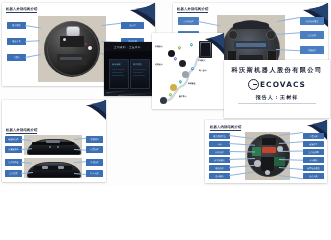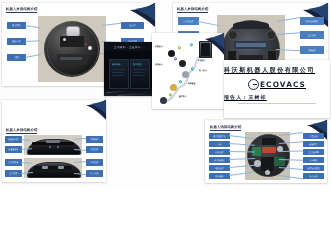--- a/index.html
+++ b/index.html
@@ -83,21 +83,21 @@
   .pin i{display:block;width:3.4px;height:3.4px;border-radius:50% 50% 50% 0;
          transform:rotate(-45deg);}
   .pin b{position:absolute;left:1.2px;top:1.1px;width:1px;height:1px;border-radius:50%;background:#fff;}
   .tl-txt{position:absolute;font-size:1.9px;line-height:2.4px;color:#4a4f58;white-space:nowrap;}
   .tl-txt .hd{color:#2f3640;font-weight:700;}
   .dev{position:absolute;background:linear-gradient(#6f7682,#2d323a);border-radius:.8px;border:.3px solid #1d2026;}
   .dev .scr{position:absolute;inset:.6px .6px 1.4px .6px;background:#121519;border-radius:.4px;}
   .circ{position:absolute;border-radius:50%;}
 
   
-  .brand{position:absolute;text-decoration:underline;}
+  .brand{position:absolute;text-align:center;}
   .brand-cn{font-size:6.2px;font-weight:700;color:#141b2e;letter-spacing:1.4px;white-space:nowrap;}
   .brand-logo{display:flex;align-items:center;justify-content:center;gap:1px;margin-top:4px;}
   .brand-logo .g{position:relative;width:9px;height:9px;border-radius:50%;
       border:1.1px solid #1c2440;}
   .brand-logo .g:after{content:"";position:absolute;left:3.6px;top:3.9px;width:4.6px;height:1.1px;background:#1c2440;}
   .brand-word{font-size:7.4px;font-weight:700;letter-spacing:1.1px;color:#1c2440;}
   .brand-sub{margin-top:4px;font-size:5px;font-weight:700;color:#141b2e;letter-spacing:1.1px;white-space:nowrap;}
   .brand-rule{height:.5px;background:#c9ced9;margin:2.5px auto 0;width:74%;}
 </style>
 </head>

